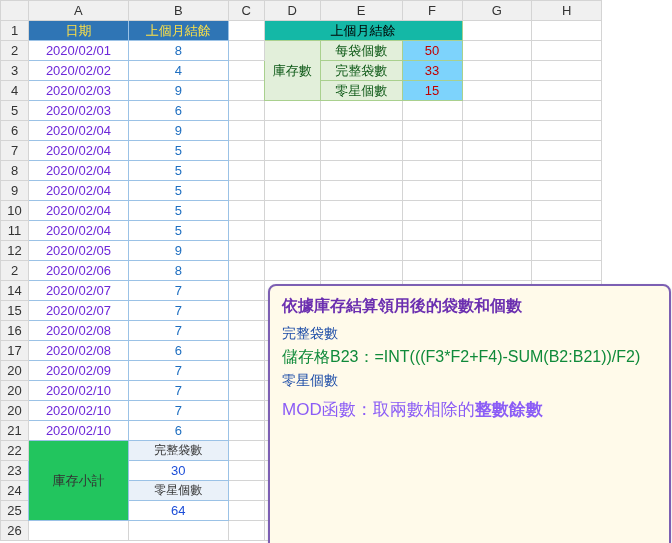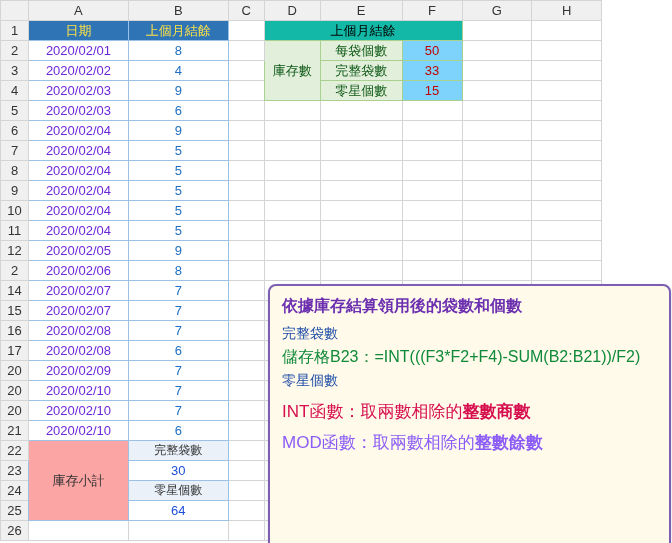--- a/index.html
+++ b/index.html
@@ -72,21 +72,21 @@
     background: #eaf1f9;
     border: 1px solid #9bc2e6 !important;
     color: #333;
     font-size: 12px;
   }
   .redval {
     color: #1d4ed8;
     border: 1px solid #9bc2e6 !important;
   }
   .mergelabel {
-    background: #fca5a5;
+    background: #22c55e;
     border: 1px solid #9bc2e6 !important;
     color: #333;
     vertical-align: middle;
   }
 
   .note {
     position: absolute;
     left: 268px;
     top: 284px;
     width: 403px;
@@ -437,19 +437,16 @@
         <td></td>
       </tr>
     </tbody>
 </table>
 
 <div class="note">
   <div class="title">依據庫存結算領用後的袋數和個數</div>
   <div class="sub">完整袋數</div>
   <div class="formula">儲存格B23：=INT(((F3*F2+F4)-SUM(B2:B21))/F2)</div>
   <div class="sub">零星個數</div>
-  <div class="intline">
-    <span>INT函數：取兩數相除的</span><b>整數商數</b>
-  </div>
   <div class="modline">
     <span>MOD函數：取兩數相除的</span><b>整數餘數</b>
   </div>
 </div>
 
 </body></html>

